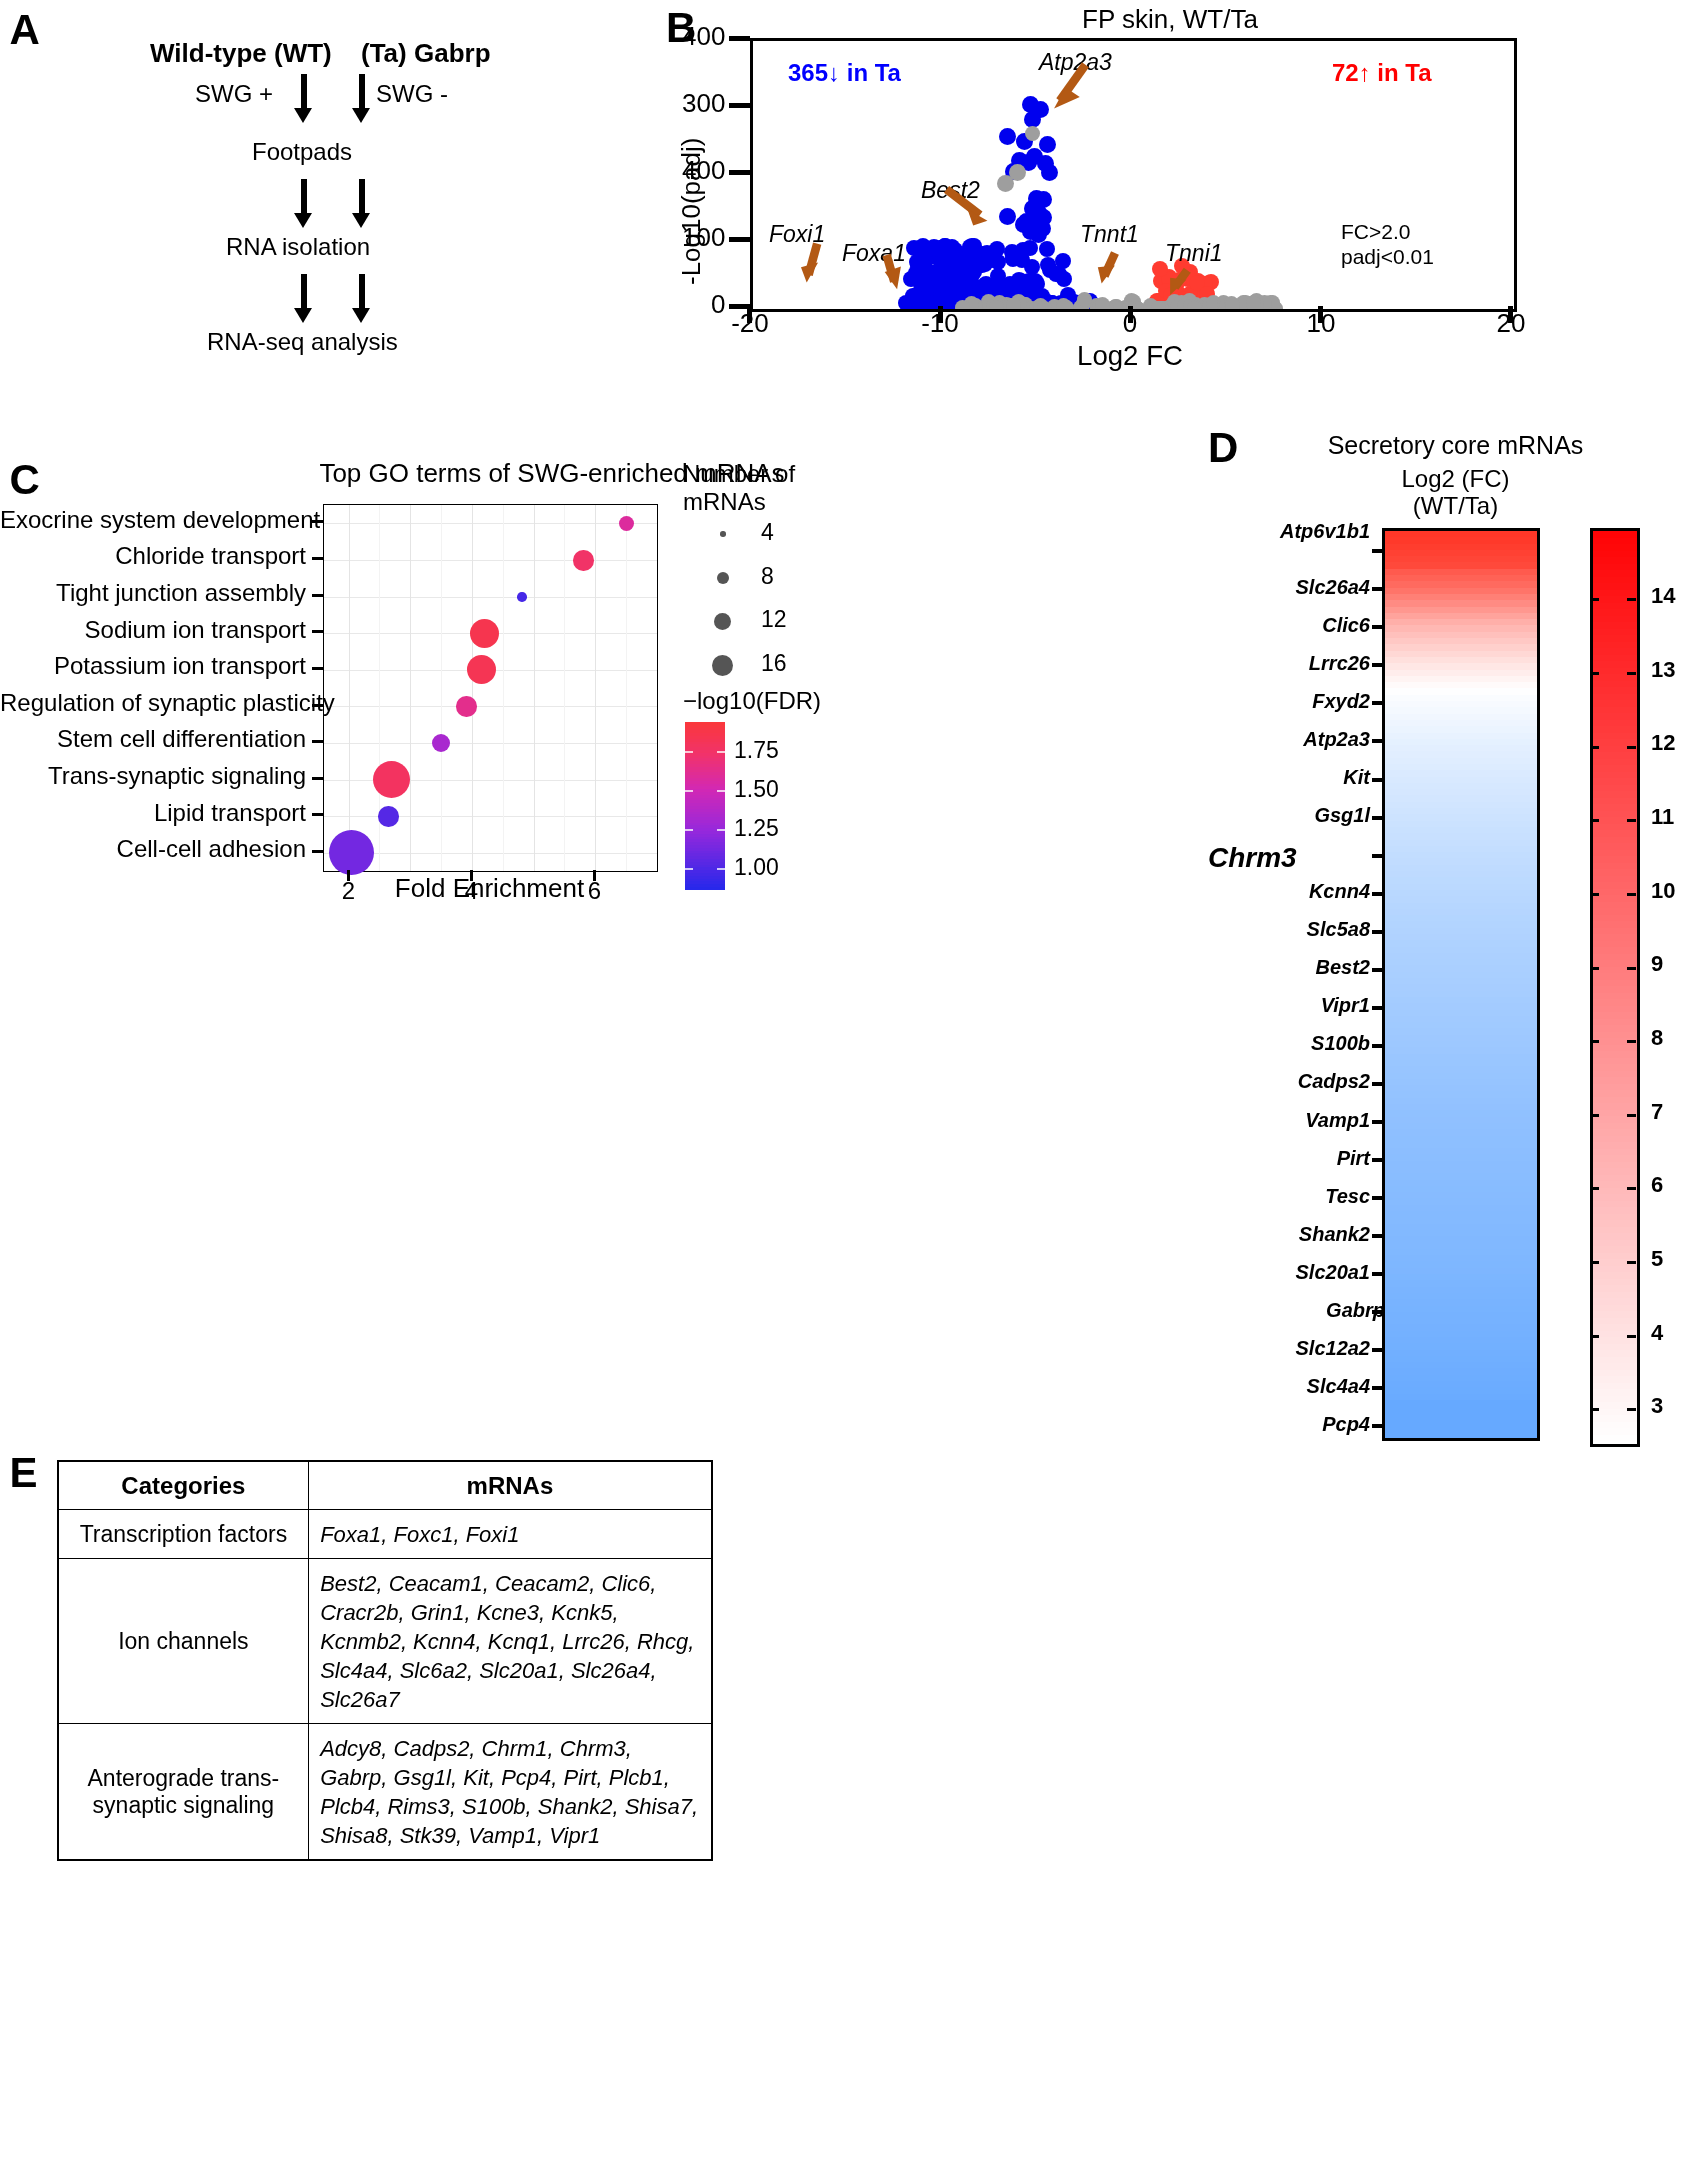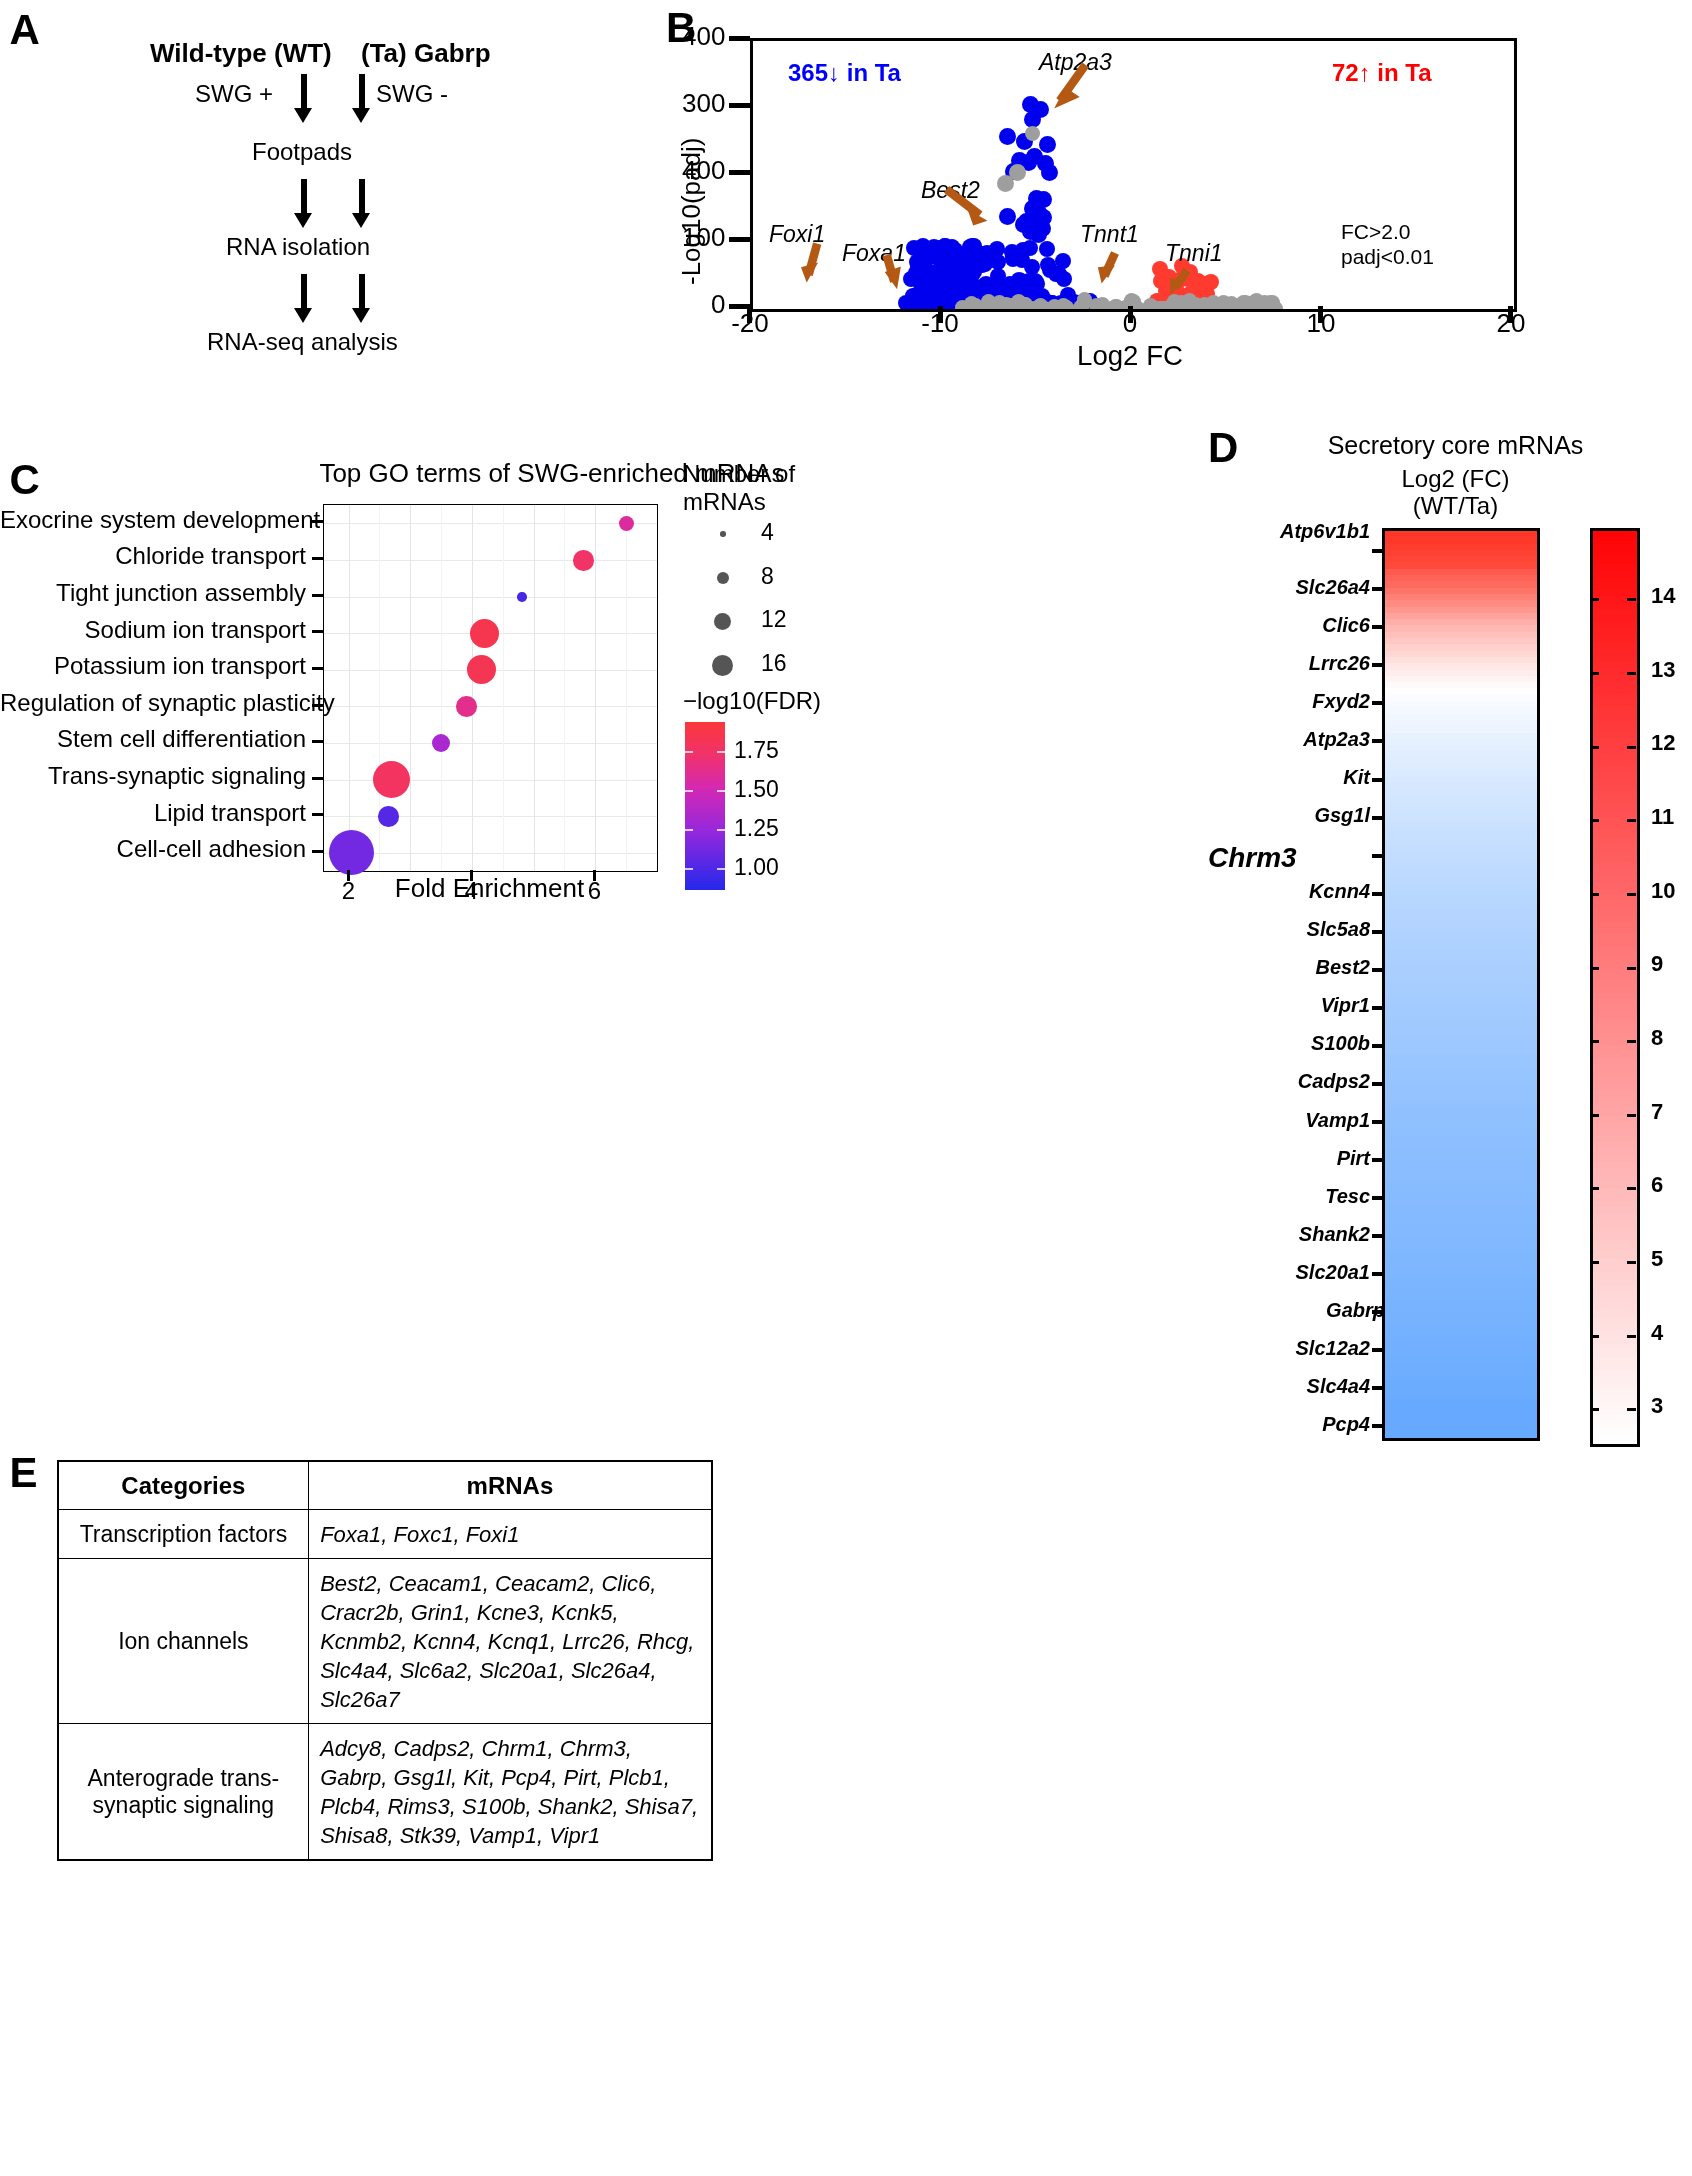--- a/index.html
+++ b/index.html
@@ -98,20 +98,21 @@
   <div class="arrow-v" style="left:359px;top:274px;">
     <div class="shaft" style="height:34px;"></div>
       <div class="head" style="top:34px;"></div>
   </div>
 
   <div class="flowtext" style="left:207px;top:328px;">RNA-seq analysis</div>
 </div>
 
 <div id="panelB">
   <div class="panel-letter" style="left:19px;top:3.8px;">B</div>
+  <div id="volc-title">FP skin, WT/Ta</div>
 
   <div id="ytitle" style="left:28.5px;top:285px;">-Log10(padj)</div>
 
   <div class="abs" id="volc-yaxis">
       <div class="abs" style="left: 82px; top: 304px; width: 21px; height: 4.8px; background: rgb(0, 0, 0);"></div>
       <div class="abs" style="left: -7.6px; top: 289px; width: 86px; text-align: right; font-size: 26px;">0</div>
       <div class="abs" style="left: 82px; top: 237px; width: 21px; height: 4.8px; background: rgb(0, 0, 0);"></div>
       <div class="abs" style="left: -7.6px; top: 222px; width: 86px; text-align: right; font-size: 26px;">100</div>
       <div class="abs" style="left: 82px; top: 170px; width: 21px; height: 4.8px; background: rgb(0, 0, 0);"></div>
       <div class="abs" style="left: -7.6px; top: 155px; width: 86px; text-align: right; font-size: 26px;">400</div>

